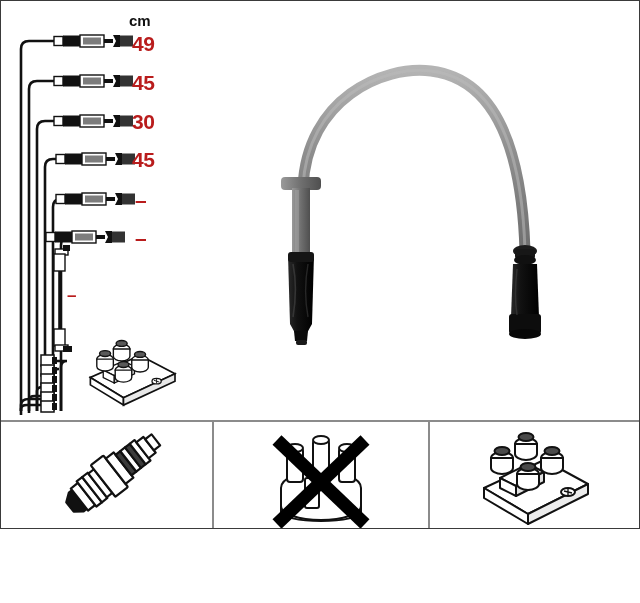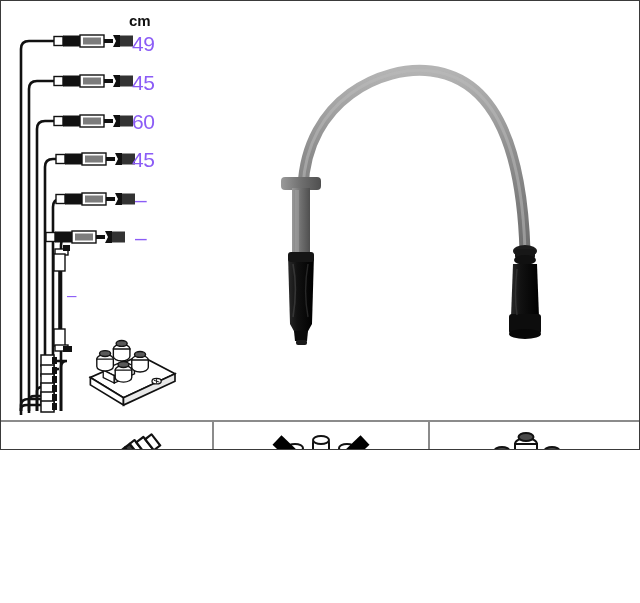--- a/index.html
+++ b/index.html
@@ -6,43 +6,43 @@
     margin: 0;
     padding: 0;
     background: #ffffff;
   }
   body {
     font-family: "Liberation Sans", sans-serif;
   }
   #page {
     position: relative;
     width: 640px;
-    height: 450px;
+    height: 529px;
     background: #ffffff;
     box-sizing: border-box;
     border: 1px solid #3a3a3a;
     overflow: hidden;
   }
   .abs { position: absolute; }
 
   
   #schematic { left: 0; top: 0; width: 300px; height: 420px; }
 
   .unit-label {
     position: absolute;
     font-size: 15px;
     font-weight: bold;
     color: #111111;
     letter-spacing: 0px;
   }
   .len-label {
     position: absolute;
     font-size: 21px;
-    font-weight: normal;
-    color: #8b5cf6;
+    font-weight: bold;
+    color: #b91c1c;
     text-align: left;
     letter-spacing: -0.5px;
   }
 
   
   #product-block {
     right: 14px;
     top: 355px;
     width: 270px;
     text-align: center;
@@ -216,21 +216,21 @@
         <ellipse cx="80" cy="48" rx="5" ry="3" fill="#ffffff" stroke="#111" stroke-width="1.4"></ellipse>
         <path d="M77,47 L83,49 M80,45.5 L80,50.5" stroke="#111" stroke-width="1"></path>
       </g>
     </svg>
 
     
     <div class="unit-label" style="left:128px; top:11px;">cm</div>
 
     <div class="len-label" style="left:131px; top:31px;">49</div>
     <div class="len-label" style="left:131px; top:70px;">45</div>
-    <div class="len-label" style="left:131px; top:109px;">60</div>
+    <div class="len-label" style="left:131px; top:109px;">30</div>
     <div class="len-label" style="left:131px; top:147px;">45</div>
     <div class="len-label" style="left:134px; top:187px;">–</div>
     <div class="len-label" style="left:134px; top:225px;">–</div>
     <div class="len-label" style="left:66px; top:285px; font-size:17px;">–</div>
   </div>
 
   <div class="abs" style="left:262px; top:58px; width:330px; height:295px;">
     <svg width="330" height="295" viewBox="0 0 330 295">
       <defs>
         <linearGradient id="cableG" x1="0" y1="0" x2="0" y2="1">

